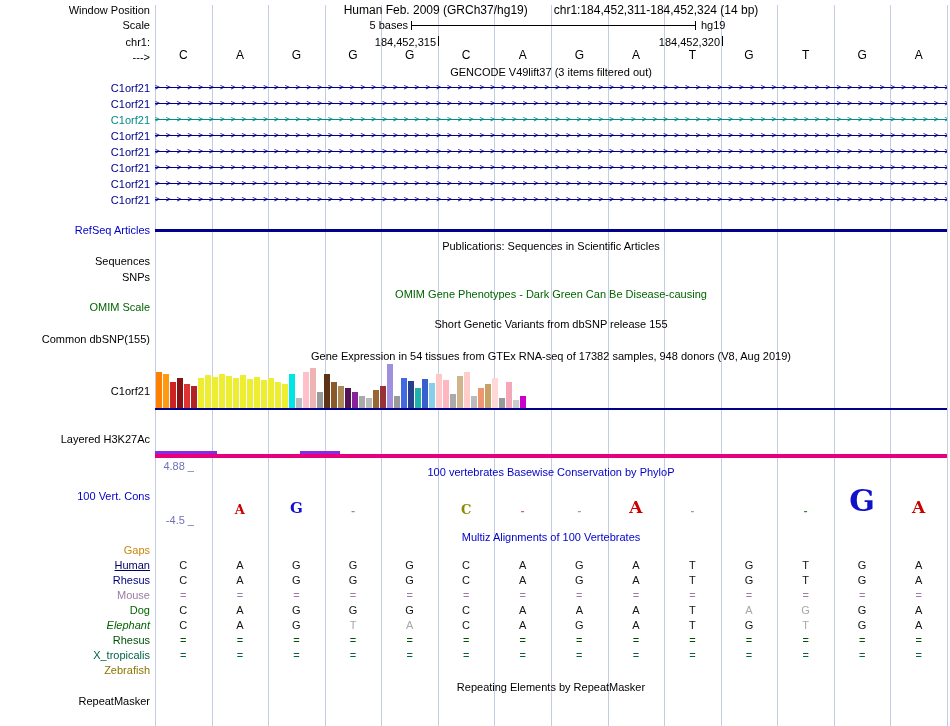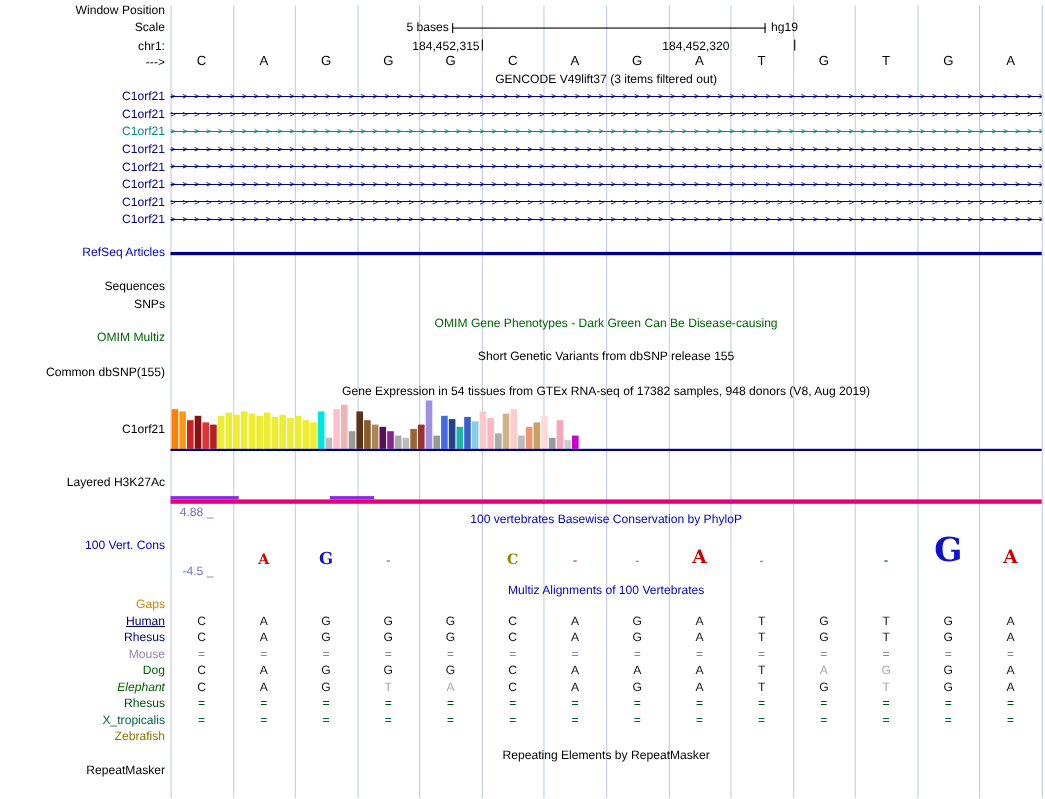--- a/index.html
+++ b/index.html
@@ -43,32 +43,36 @@
       <div class="grid" style="left: 607.6px;"></div>
       <div class="grid" style="left: 664.1px;"></div>
       <div class="grid" style="left: 720.7px;"></div>
       <div class="grid" style="left: 777.3px;"></div>
       <div class="grid" style="left: 833.9px;"></div>
       <div class="grid" style="left: 890.4px;"></div>
       <div class="grid" style="left: 947px;"></div>
     </div>
 
   <div class="lab" style="top:4px">Window Position</div>
+  <div class="center hdr" style="top:4px">
+    <span>Human Feb. 2009 (GRCh37/hg19)</span>
+    <span>chr1:184,452,311-184,452,324 (14 bp)</span>
+  </div>
 
   <div class="lab" style="top:19px">Scale</div>
   <div class="tr" style="left:338px;top:19px;width:70px;text-align:right">5 bases</div>
   <div class="hline" style="left:411px;top:25px;width:285px"></div>
   <div class="vtick" style="left:411px;top:21px;height:9px"></div>
   <div class="vtick" style="left:695px;top:21px;height:9px"></div>
   <div class="tr" style="left:701px;top:19px">hg19</div>
 
   <div class="lab" style="top:36px">chr1:</div>
   <div class="tr" style="left:318px;top:36px;width:118px;text-align:right">184,452,315</div>
   <div class="vtick" style="left:438px;top:36px;height:10px"></div>
-  <div class="tr" style="left:602px;top:36px;width:118px;text-align:left">184,452,320</div>
+  <div class="tr" style="left:602px;top:36px;width:118px;text-align:right">184,452,320</div>
   <div class="vtick" style="left:722px;top:36px;height:10px"></div>
 
   <div class="lab" style="top:51px">---&gt;</div>
   <div id="base-row">
       <div class="base" style="left: 183.3px; top: 49px;">C</div>
       <div class="base" style="left: 239.9px; top: 49px;">A</div>
       <div class="base" style="left: 296.4px; top: 49px;">G</div>
       <div class="base" style="left: 353px; top: 49px;">G</div>
       <div class="base" style="left: 409.6px; top: 49px;">G</div>
       <div class="base" style="left: 466.1px; top: 49px;">C</div>
@@ -98,25 +102,26 @@
       <div class="tx" style="top: 160px; color: rgb(0, 0, 139); background-image: linear-gradient(transparent 7px, rgb(0, 0, 139) 7px, rgb(0, 0, 139) 8px, transparent 8px);">&gt;&gt;&gt;&gt;&gt;&gt;&gt;&gt;&gt;&gt;&gt;&gt;&gt;&gt;&gt;&gt;&gt;&gt;&gt;&gt;&gt;&gt;&gt;&gt;&gt;&gt;&gt;&gt;&gt;&gt;&gt;&gt;&gt;&gt;&gt;&gt;&gt;&gt;&gt;&gt;&gt;&gt;&gt;&gt;&gt;&gt;&gt;&gt;&gt;&gt;&gt;&gt;&gt;&gt;&gt;&gt;&gt;&gt;&gt;&gt;&gt;&gt;&gt;&gt;&gt;&gt;&gt;&gt;&gt;&gt;&gt;&gt;&gt;&gt;&gt;&gt;&gt;&gt;&gt;&gt;</div>
       <div class="lab" style="top: 178px; color: rgb(0, 0, 139);">C1orf21</div>
       <div class="tx" style="top: 176px; color: rgb(0, 0, 139); background-image: linear-gradient(transparent 7px, rgb(0, 0, 139) 7px, rgb(0, 0, 139) 8px, transparent 8px);">&gt;&gt;&gt;&gt;&gt;&gt;&gt;&gt;&gt;&gt;&gt;&gt;&gt;&gt;&gt;&gt;&gt;&gt;&gt;&gt;&gt;&gt;&gt;&gt;&gt;&gt;&gt;&gt;&gt;&gt;&gt;&gt;&gt;&gt;&gt;&gt;&gt;&gt;&gt;&gt;&gt;&gt;&gt;&gt;&gt;&gt;&gt;&gt;&gt;&gt;&gt;&gt;&gt;&gt;&gt;&gt;&gt;&gt;&gt;&gt;&gt;&gt;&gt;&gt;&gt;&gt;&gt;&gt;&gt;&gt;&gt;&gt;&gt;&gt;&gt;&gt;&gt;&gt;&gt;&gt;</div>
       <div class="lab" style="top: 194px; color: rgb(0, 0, 139);">C1orf21</div>
       <div class="tx" style="top: 192px; color: rgb(0, 0, 139); background-image: linear-gradient(transparent 7px, rgb(0, 0, 139) 7px, rgb(0, 0, 139) 8px, transparent 8px);">&gt;&gt;&gt;&gt;&gt;&gt;&gt;&gt;&gt;&gt;&gt;&gt;&gt;&gt;&gt;&gt;&gt;&gt;&gt;&gt;&gt;&gt;&gt;&gt;&gt;&gt;&gt;&gt;&gt;&gt;&gt;&gt;&gt;&gt;&gt;&gt;&gt;&gt;&gt;&gt;&gt;&gt;&gt;&gt;&gt;&gt;&gt;&gt;&gt;&gt;&gt;&gt;&gt;&gt;&gt;&gt;&gt;&gt;&gt;&gt;&gt;&gt;&gt;&gt;&gt;&gt;&gt;&gt;&gt;&gt;&gt;&gt;&gt;&gt;&gt;&gt;&gt;&gt;&gt;&gt;</div>
     </div>
 
   <div class="lab blue" style="top:224px">RefSeq Articles</div>
   <div class="thickline" style="top:229px"></div>
 
+  <div class="center" style="top:240px">Publications: Sequences in Scientific Articles</div>
   <div class="lab" style="top:255px">Sequences</div>
   <div class="lab" style="top:271px">SNPs</div>
 
   <div class="center green" style="top:288px">OMIM Gene Phenotypes - Dark Green Can Be Disease-causing</div>
-  <div class="lab green" style="top:301px">OMIM Multiz</div>
+  <div class="lab green" style="top:301px">OMIM Scale</div>
 
   <div class="center" style="top:318px">Short Genetic Variants from dbSNP release 155</div>
   <div class="lab" style="top:333px">Common dbSNP(155)</div>
 
   <div class="center" style="top:350px">Gene Expression in 54 tissues from GTEx RNA-seq of 17382 samples, 948 donors (V8, Aug 2019)</div>
   <div class="lab" style="top:385px">C1orf21</div>
   <div id="gtex-bars">
       <div class="bar" style="left: 156px; top: 372px; height: 36px; background: rgb(255, 128, 0);"></div>
       <div class="bar" style="left: 163px; top: 374px; height: 34px; background: rgb(255, 153, 17);"></div>
       <div class="bar" style="left: 170px; top: 382px; height: 26px; background: rgb(204, 34, 34);"></div>

